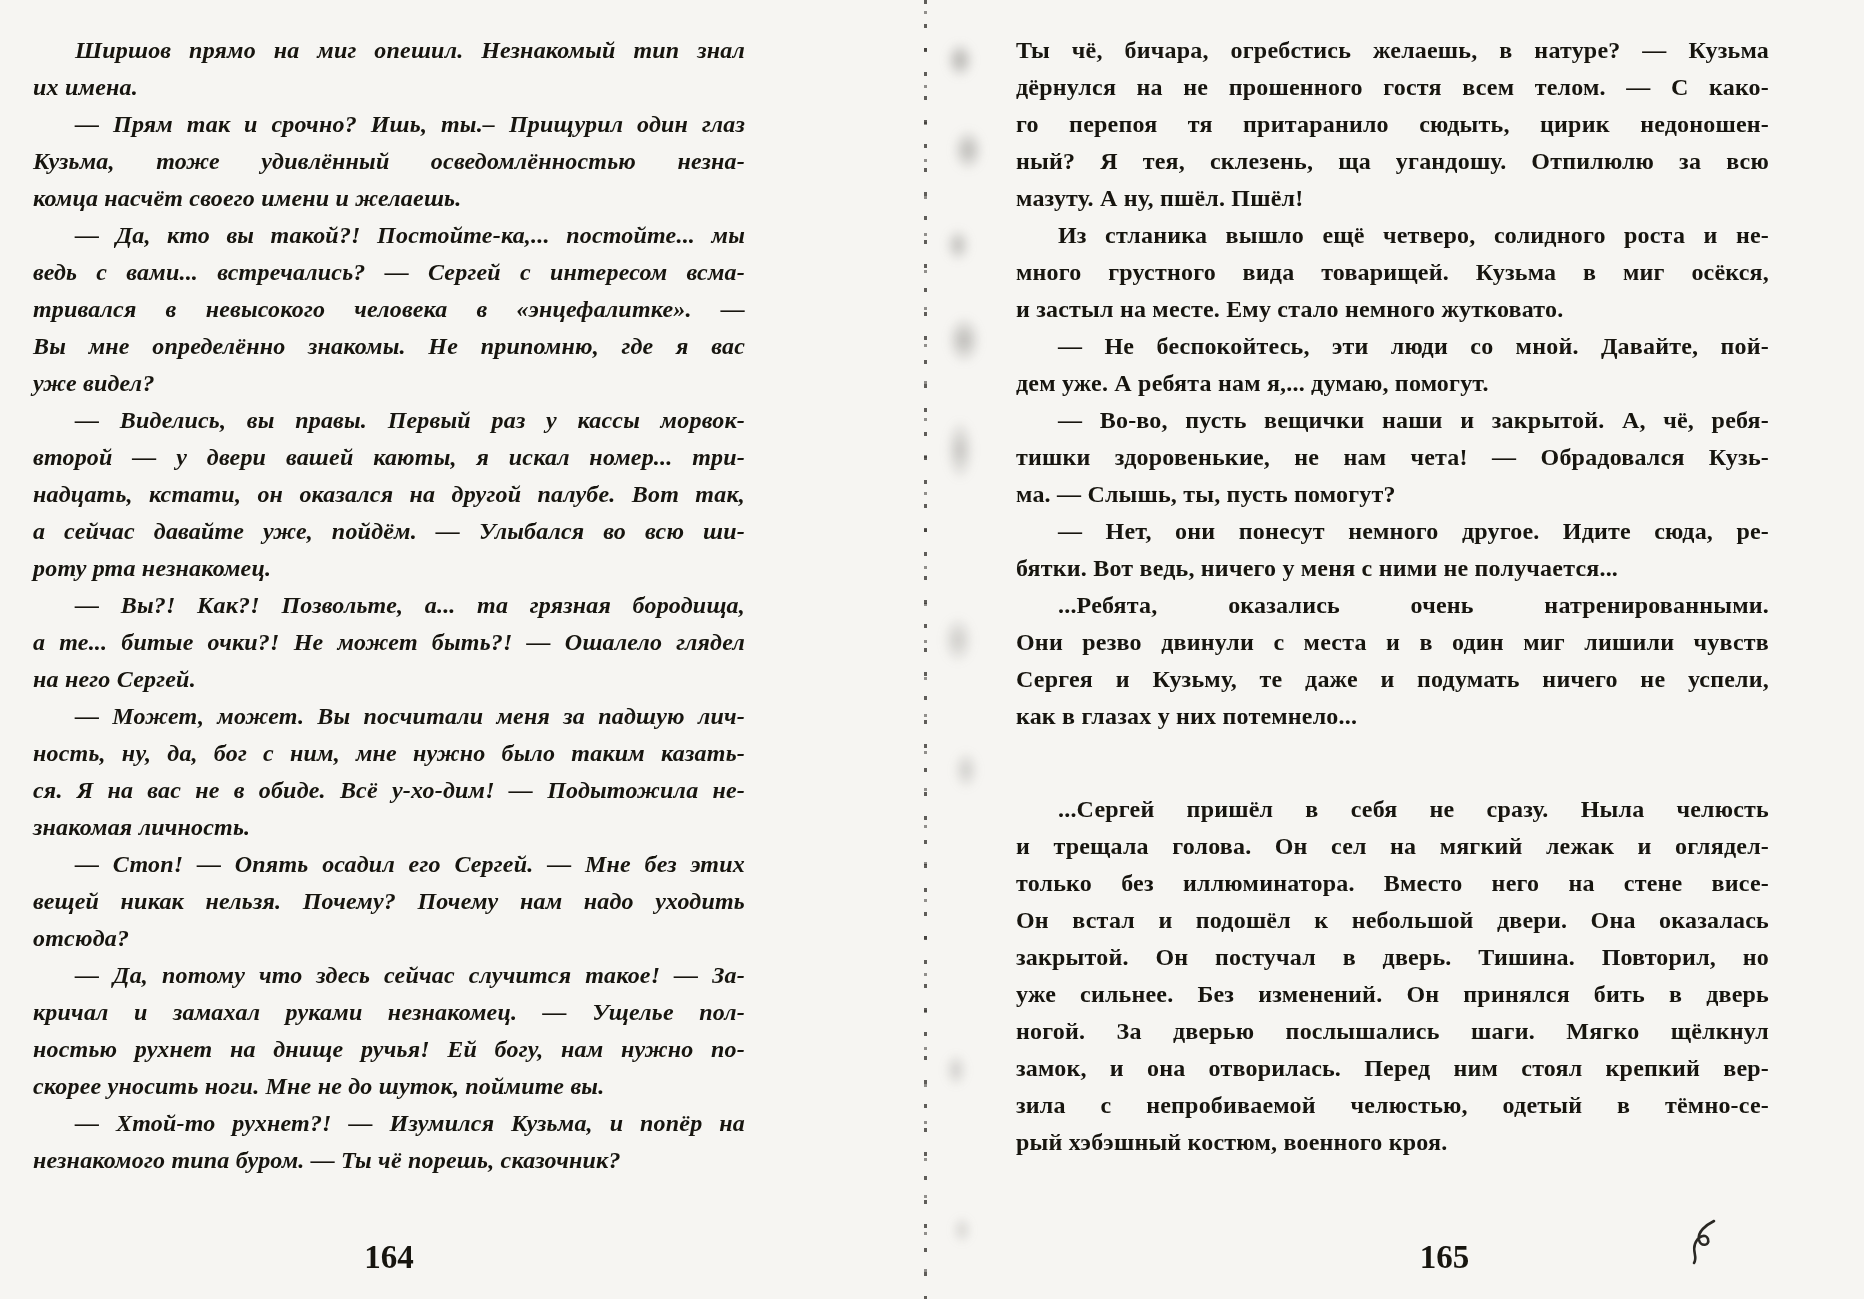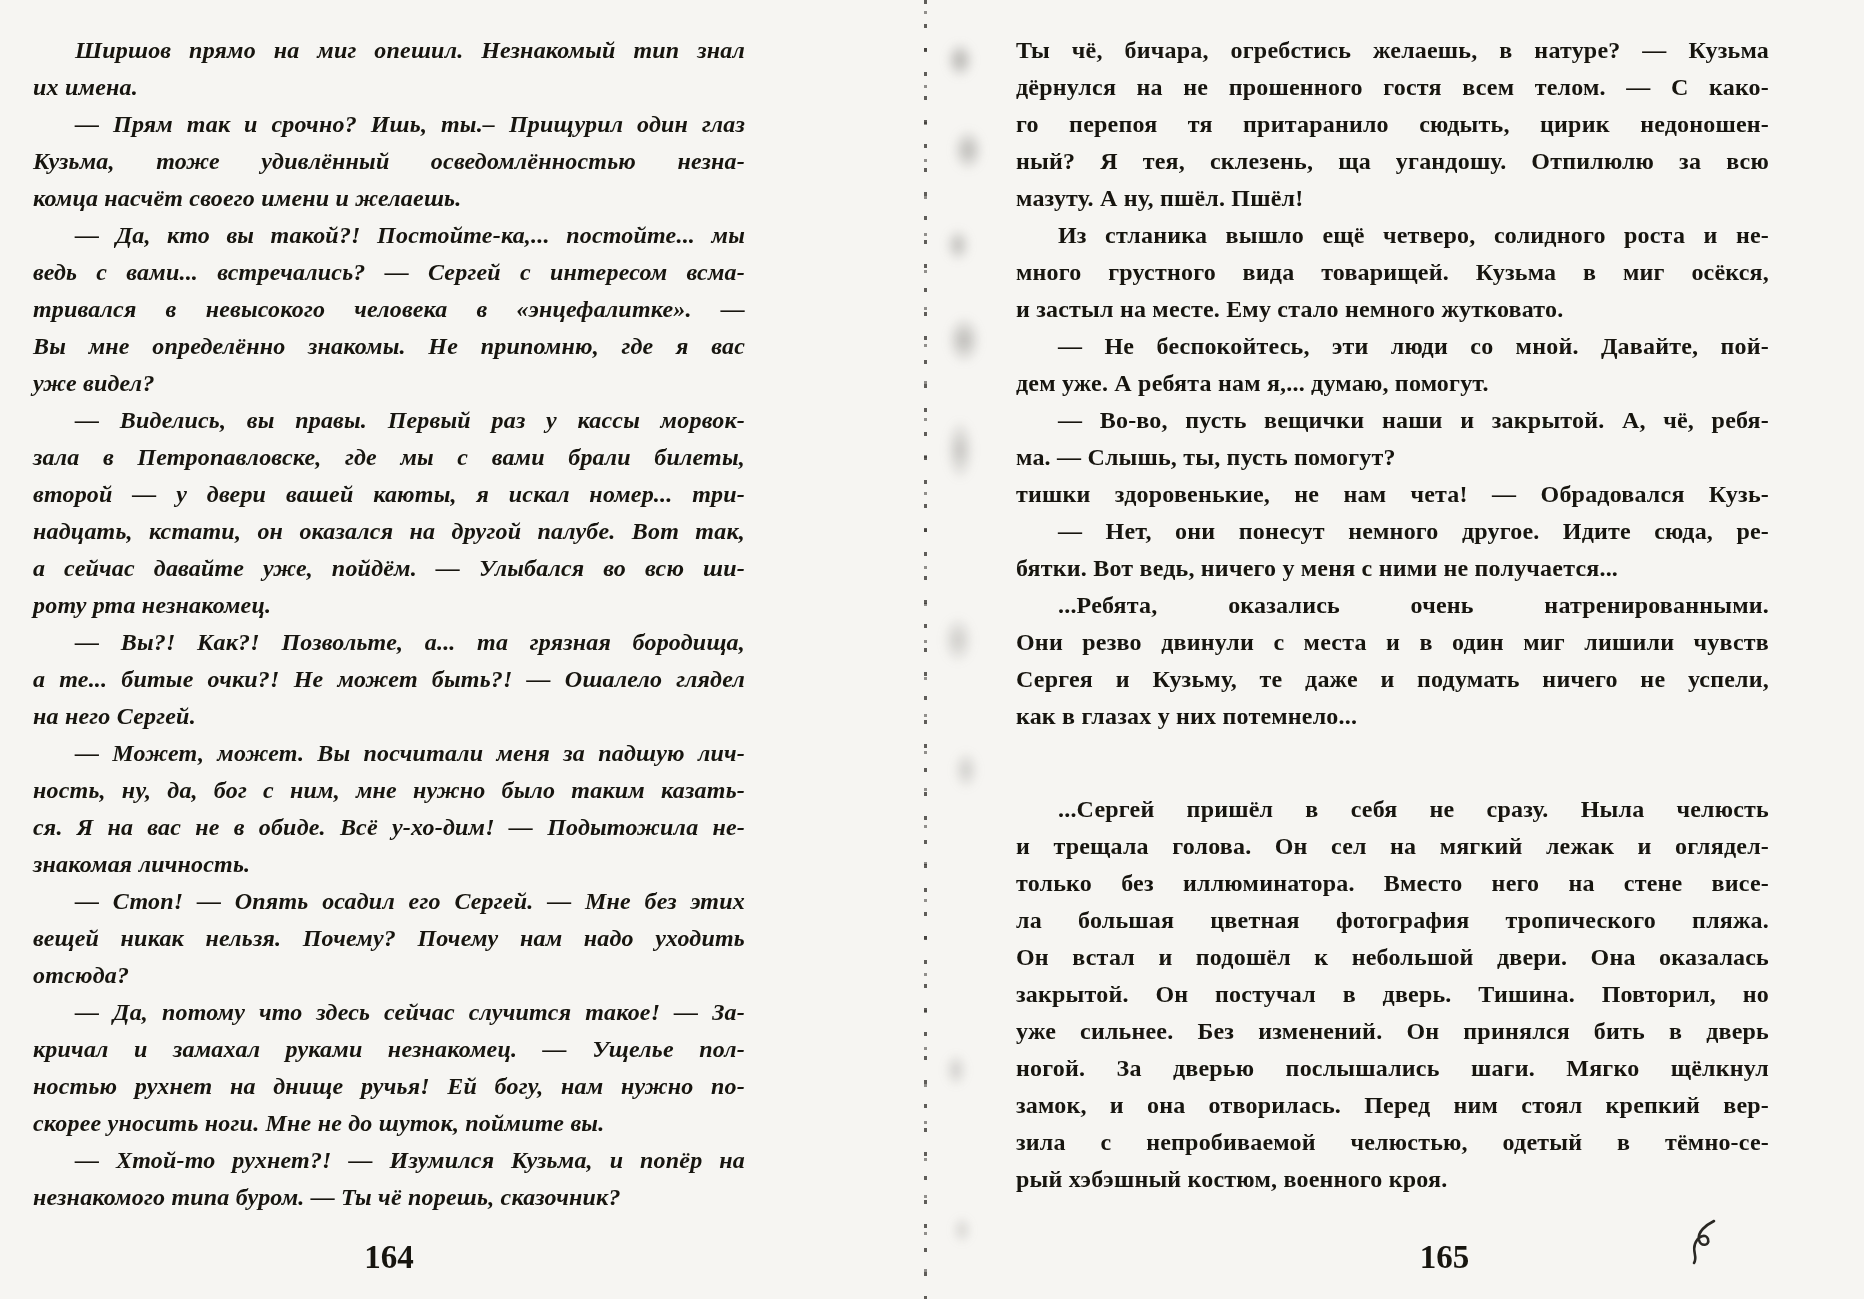--- a/index.html
+++ b/index.html
@@ -63,21 +63,20 @@
         <div class="line end">их имена.</div>
         <div class="line indent">— Прям так и срочно? Ишь, ты.– Прищурил один глаз</div>
         <div class="line">Кузьма, тоже удивлённый осведомлённостью незна-</div>
         <div class="line end">комца насчёт своего имени и желаешь.</div>
         <div class="line indent">— Да, кто вы такой?! Постойте-ка,... постойте... мы</div>
         <div class="line">ведь с вами... встречались? — Сергей с интересом всма-</div>
         <div class="line">тривался в невысокого человека в «энцефалитке». —</div>
         <div class="line">Вы мне определённо знакомы. Не припомню, где я вас</div>
         <div class="line end">уже видел?</div>
         <div class="line indent">— Виделись, вы правы. Первый раз у кассы морвок-</div>
-        <div class="line">зала в Петропавловске, где мы с вами брали билеты,</div>
         <div class="line">второй — у двери вашей каюты, я искал номер... три-</div>
         <div class="line">надцать, кстати, он оказался на другой палубе. Вот так,</div>
         <div class="line">а сейчас давайте уже, пойдём. — Улыбался во всю ши-</div>
         <div class="line end">роту рта незнакомец.</div>
         <div class="line indent">— Вы?! Как?! Позвольте, а... та грязная бородища,</div>
         <div class="line">а те... битые очки?! Не может быть?! — Ошалело глядел</div>
         <div class="line end">на него Сергей.</div>
         <div class="line indent">— Может, может. Вы посчитали меня за падшую лич-</div>
         <div class="line">ность, ну, да, бог с ним, мне нужно было таким казать-</div>
         <div class="line">ся. Я на вас не в обиде. Всё у-хо-дим! — Подытожила не-</div>
@@ -104,32 +103,31 @@
         <div class="line">дёрнулся на не прошенного гостя всем телом. — С како-</div>
         <div class="line">го перепоя тя притаранило сюдыть, цирик недоношен-</div>
         <div class="line">ный? Я тея, склезень, ща угандошу. Отпилюлю за всю</div>
         <div class="line end">мазуту. А ну, пшёл. Пшёл!</div>
         <div class="line indent">Из стланика вышло ещё четверо, солидного роста и не-</div>
         <div class="line">много грустного вида товарищей. Кузьма в миг осёкся,</div>
         <div class="line end">и застыл на месте. Ему стало немного жутковато.</div>
         <div class="line indent">— Не беспокойтесь, эти люди со мной. Давайте, пой-</div>
         <div class="line end">дем уже. А ребята нам я,... думаю, помогут.</div>
         <div class="line indent">— Во-во, пусть вещички наши и закрытой. А, чё, ребя-</div>
+        <div class="line">тишки здоровенькие, не нам чета! — Обрадовался Кузь-</div>
         <div class="line end">ма. — Слышь, ты, пусть помогут?</div>
-        <div class="line">тишки здоровенькие, не нам чета! — Обрадовался Кузь-</div>
         <div class="line indent">— Нет, они понесут немного другое. Идите сюда, ре-</div>
         <div class="line end">бятки. Вот ведь, ничего у меня с ними не получается...</div>
         <div class="line indent">...Ребята, оказались очень натренированными.</div>
         <div class="line">Они резво двинули с места и в один миг лишили чувств</div>
         <div class="line">Сергея и Кузьму, те даже и подумать ничего не успели,</div>
         <div class="line end">как в глазах у них потемнело...</div>
         <div class="line indent gap">...Сергей пришёл в себя не сразу. Ныла челюсть</div>
         <div class="line">и трещала голова. Он сел на мягкий лежак и оглядел-</div>
         <div class="line">только без иллюминатора. Вместо него на стене висе-</div>
-        <div class="line">ла большая цветная фотография тропического пляжа.</div>
         <div class="line">Он встал и подошёл к небольшой двери. Она оказалась</div>
         <div class="line">закрытой. Он постучал в дверь. Тишина. Повторил, но</div>
         <div class="line">уже сильнее. Без изменений. Он принялся бить в дверь</div>
         <div class="line">ногой. За дверью послышались шаги. Мягко щёлкнул</div>
         <div class="line">замок, и она отворилась. Перед ним стоял крепкий вер-</div>
         <div class="line">зила с непробиваемой челюстью, одетый в тёмно-се-</div>
         <div class="line end">рый хэбэшный костюм, военного кроя.</div>
       </div>
     <div class="pagenum">165</div>
   </section>

